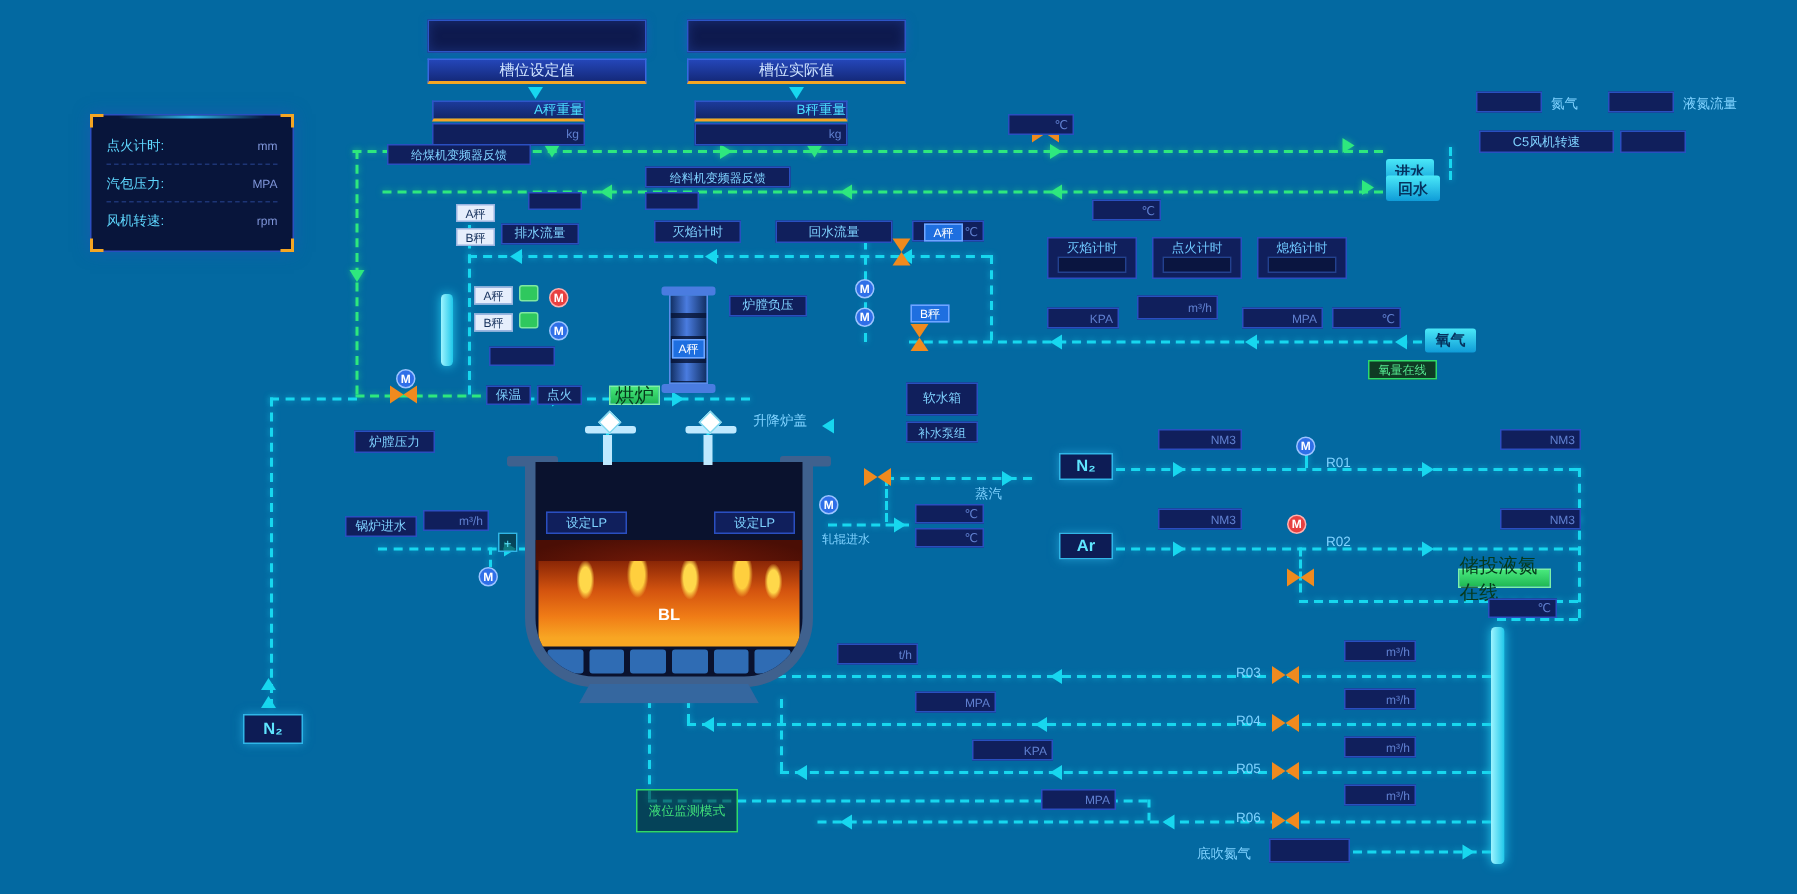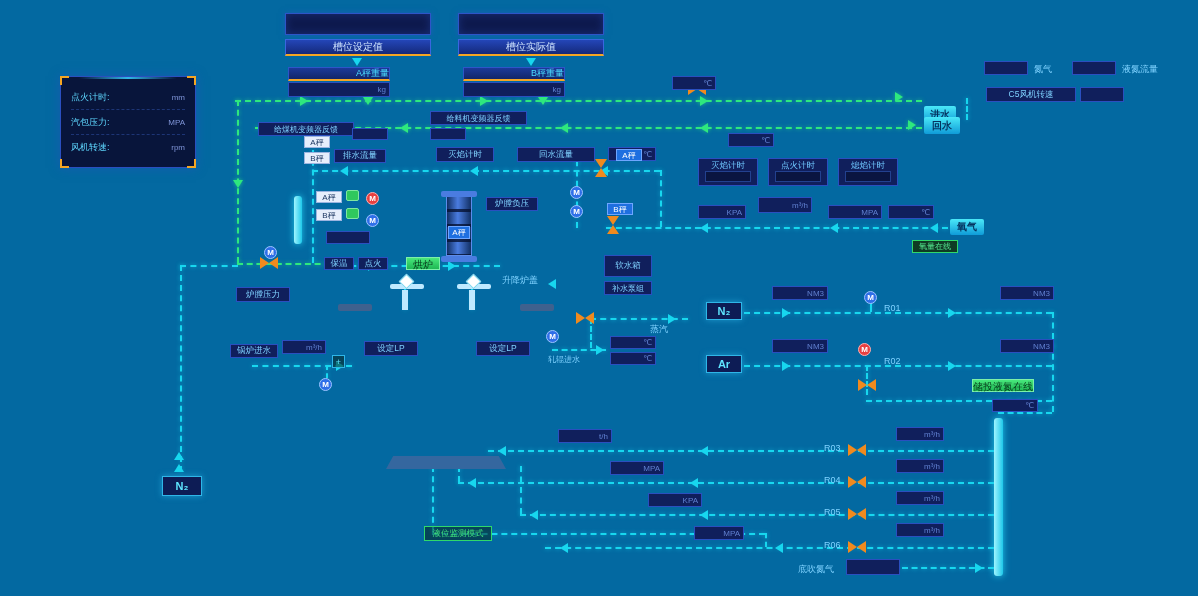--- a/index.html
+++ b/index.html
@@ -18,22 +18,22 @@
         display:flex;align-items:center;justify-content:flex-end}
   .vbox{position:absolute;height:14px;background:#101f5c;border:1px solid #2a4fc0;color:#7fd2ff;
         font-size:8.5px;display:flex;align-items:center;justify-content:center}
   .vbox .u{position:absolute;right:3px;color:#6080d0;font-size:8px}
   .vbox .lbl{white-space:nowrap}
   .tag{position:absolute;color:#7fd2ff;font-size:9px;white-space:nowrap}
   .chipw{position:absolute;background:#e6eefc;color:#15305c;border:1px solid #9ab4e0;font-size:8px;
         display:flex;align-items:center;justify-content:center}
   .chipb{position:absolute;background:#1e6fe0;color:#fff;border:1px solid #6ea6ff;font-size:8px;
         display:flex;align-items:center;justify-content:center}
-  .chipg{position:absolute;background:linear-gradient(180deg,#48e87c,#1fb854);color:#063a1c;font-size:10px;
-        display:flex;justify-content:center;border:1px solid #7df0a8}
+  .chipg{position:absolute;background:linear-gradient(180deg,#48e87c,#1fb854);color:#063a1c;font-size:13px;
+        display:flex;align-items:center;justify-content:center;border:1px solid #7df0a8}
   .chipdg{position:absolute;background:#0f3b24;border:1px solid #2fd96a;color:#55e890;font-size:8px;
         display:flex;align-items:center;justify-content:center}
   .outg{position:absolute;border:1px solid #2fd96a;color:#3fe07a;background:rgba(8,30,18,.5);font-size:8.5px;
         display:flex;align-items:center;justify-content:center}
   .btn{position:absolute;background:linear-gradient(180deg,#4ae8f8,#0f9cd8);color:#05335f;font-weight:bold;
         font-size:10px;border-radius:2px;display:flex;align-items:center;justify-content:center;cursor:pointer}
   .gas{position:absolute;background:#0d1c55;border:1px solid #2fb6e8;box-shadow:0 0 6px rgba(47,182,232,.6);
         color:#5fe6ff;font-weight:bold;font-size:11px;display:flex;align-items:center;justify-content:center;cursor:pointer}
   .greenicon{position:absolute;width:13px;height:11px;background:#2fc85e;border:1px solid #7fe8a0;border-radius:2px}
 
@@ -223,21 +223,21 @@
     <div class="lrow">
       <span class="ll">汽包压力:</span>
       <span class="lu">MPA</span>
     </div>
     <div class="lrow" style="border-bottom:none">
       <span class="ll">风机转速:</span>
       <span class="lu">rpm</span>
     </div>
   </div>
 
-  <div class="vbox" style="left:258px;top:122px;width:96px;font-size:8px">
+  <div class="vbox" style="left:258px;top:96px;width:96px;font-size:8px">
     <span class="lbl">给煤机变频器反馈</span>
   </div>
   <div class="vbox" style="left:430px;top:111px;width:97px;font-size:8px">
     <span class="lbl">给料机变频器反馈</span>
   </div>
   <div class="vbox" style="left:352px;top:128px;width:36px;height:12px"></div>
   <div class="vbox" style="left:430px;top:128px;width:36px;height:12px"></div>
 
   <div class="chipw" style="left:304px;top:136px;width:26px;height:12px">
     <span>A秤</span>
@@ -403,28 +403,41 @@
 
   <div class="vbox" style="left:694px;top:526px;width:50px">
     <span class="u">MPA</span>
   </div>
   <span class="tag" style="left:824px;top:540px">R06</span>
   <span class="valve" style="left:848px;top:541px"></span>
   <div class="vbox" style="left:896px;top:523px;width:48px">
     <span class="u">m³/h</span>
   </div>
 
-  <div class="outg" style="left:424px;top:526px;width:68px;height:15px">
+  <div class="outg" style="left:424px;top:526px;width:68px;height:29px">
     <span>液位监测模式</span>
   </div>
   <span class="tag" style="left:798px;top:563px">底吹氮气</span>
   <div class="vbox" style="left:846px;top:559px;width:54px;height:16px"></div>
 
   <div class="lip" style="left:338px;top:304px;width:34px"></div>
   <div class="lip" style="left:520px;top:304px;width:34px"></div>
+  <div class="vessel">
+    <div class="burden"></div>
+    <div class="flames"></div>
+    <div class="blname">BL</div>
+    <div class="grate">
+      <span></span>
+      <span></span>
+      <span></span>
+      <span></span>
+      <span></span>
+      <span></span>
+    </div>
+  </div>
   <div class="pedestal"></div>
   <div class="vbox" style="left:364px;top:341px;width:54px;height:15px">
     <span class="lbl">设定LP</span>
   </div>
   <div class="vbox" style="left:476px;top:341px;width:54px;height:15px">
     <span class="lbl">设定LP</span>
   </div>
 
   <div class="hbar" style="left:390px;top:284px;width:34px"></div>
   <div class="hdiam" style="left:401px;top:276px"></div>

